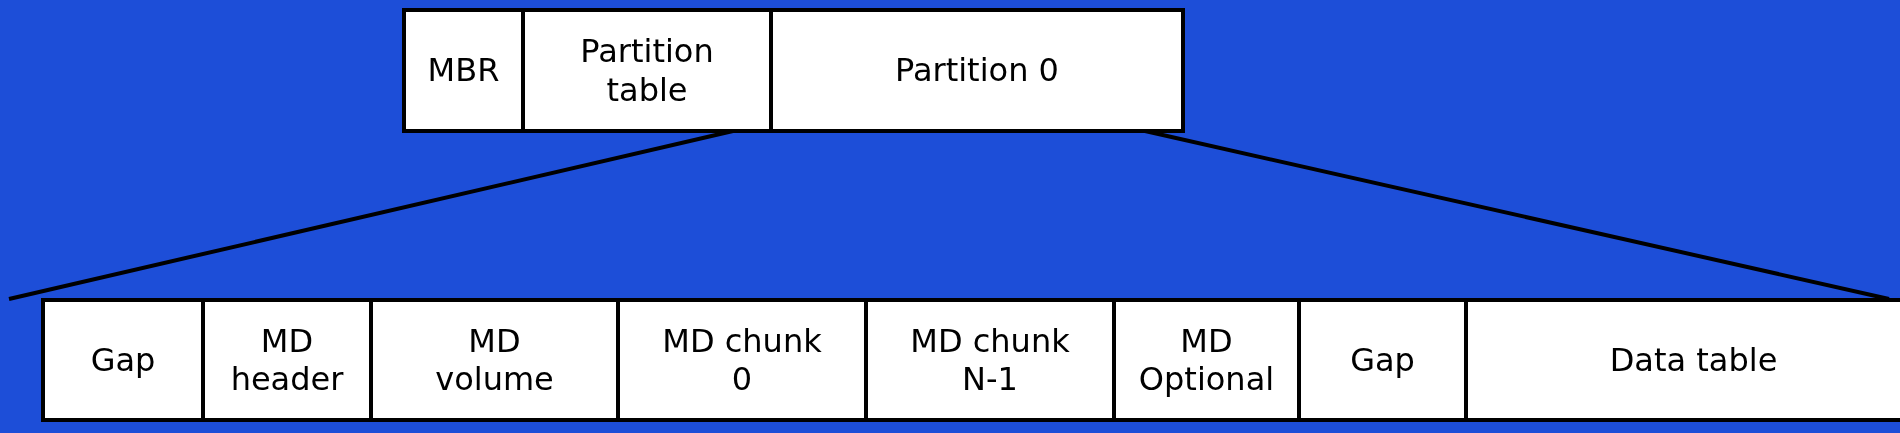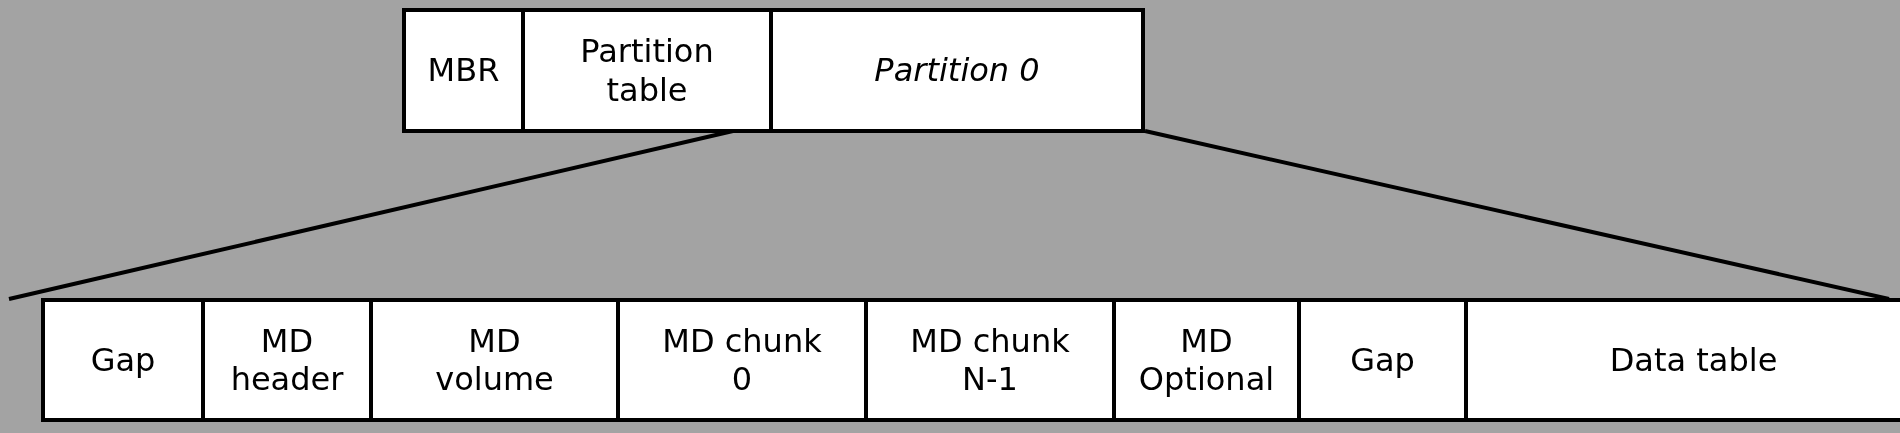--- a/index.html
+++ b/index.html
@@ -4,21 +4,21 @@
 <style>
   html, body {
     margin: 0;
     padding: 0;
     background: #ffffff;
   }
   .canvas {
     position: relative;
     width: 1900px;
     height: 433px;
-    background: #a3a3a3;
+    background: #1d4ed8;
     font-family: "DejaVu Sans", "Liberation Sans", sans-serif;
     color: #000000;
     overflow: hidden;
   }
   .connector-svg {
     position: absolute;
     left: 0;
     top: 0;
     width: 1900px;
     height: 433px;
@@ -51,21 +51,21 @@
     font-size: 32px;
     line-height: 1.2;
     white-space: pre-line;
   }
   .cell + .cell {
     border-left: none;
   }
   
   .w-mbr        { width: 123px; }
   .w-ptable     { width: 248px; }
-  .w-part0      { width: 372px; font-style: italic; }
+  .w-part0      { width: 412px; }
   
   .w-gap1       { width: 164px; }
   .w-mdheader   { width: 168px; }
   .w-mdvolume   { width: 247px; }
   .w-mdchunk0   { width: 248px; }
   .w-mdchunkn1  { width: 248px; }
   .w-mdoptional { width: 185px; }
   .w-gap2       { width: 167px; }
   .w-dataarea   { width: 455px; }
 </style>

